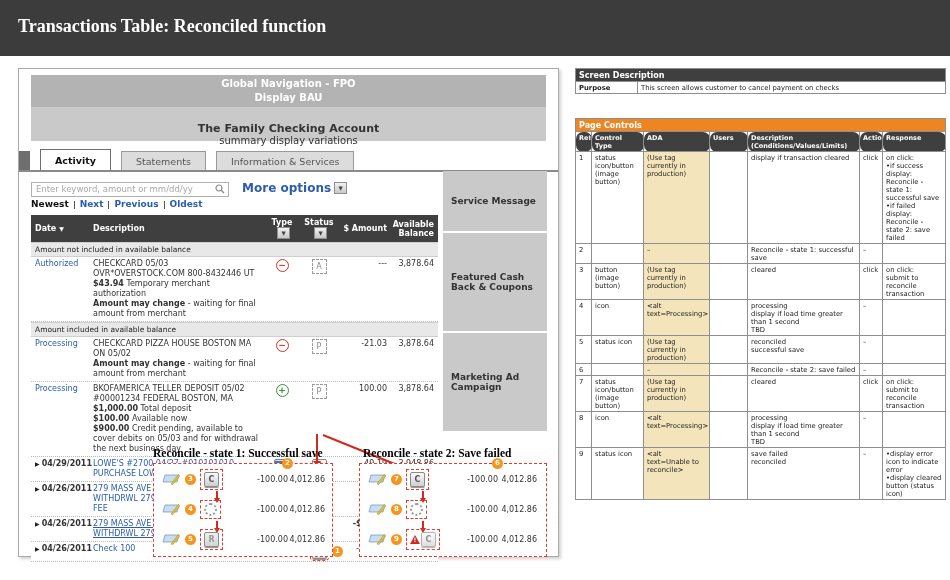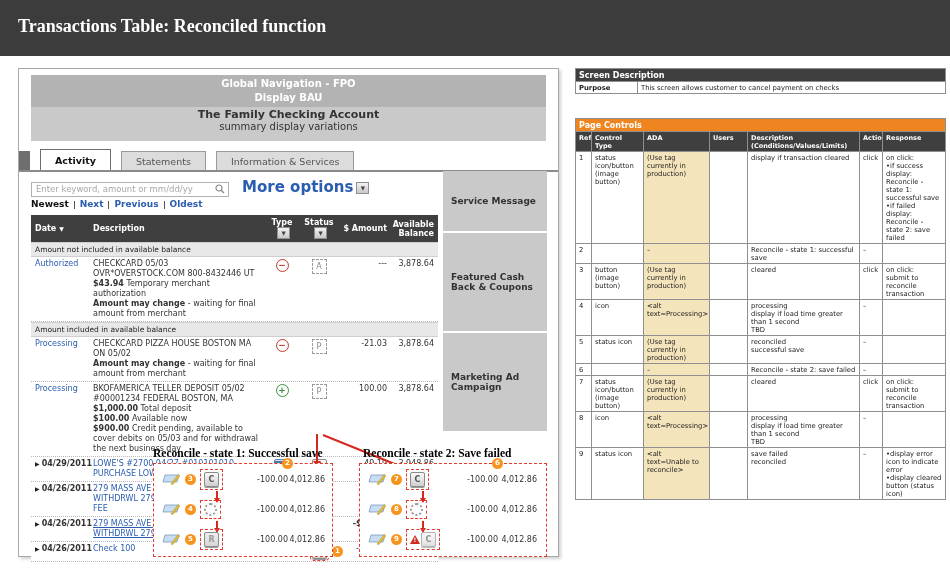--- a/index.html
+++ b/index.html
@@ -7,34 +7,34 @@
        font-family:"DejaVu Sans","Liberation Sans",sans-serif;color:#333;}
   .titlebar{position:absolute;left:0;top:0;width:950px;height:56px;background:#3c3c3c;}
   .titlebar .t{font-family:"Liberation Serif",serif;font-weight:bold;font-size:18px;color:#fff;
                position:absolute;left:18px;top:16px;}
   
   .mockup{position:absolute;left:18px;top:68px;width:539px;height:487px;background:#fff;
           border:1px solid #a9a9a9;box-shadow:2px 2px 3px rgba(0,0,0,.18);}
   .gnav{position:absolute;left:12px;top:6px;width:515px;height:38px;background:#b3b3b3;
         color:#fff;font-weight:bold;font-size:10px;text-align:center;line-height:1.4;padding-top:2px;box-sizing:border-box;}
   .acct{position:absolute;left:12px;top:38px;width:515px;height:34px;background:#c9c9c9;
-        text-align:center;color:#333;font-size:10px;padding-top:1px;box-sizing:border-box;}
+        text-align:center;color:#333;font-size:10px;padding-top:15px;box-sizing:border-box;}
   .acct .a1{font-weight:bold;font-size:11px;}
   .tabbar{position:absolute;left:0px;top:80px;width:539px;height:21px;border-bottom:2px solid #8a8a8a;}
   .tablead{display:inline-block;width:11px;height:19px;background:#6e6e6e;vertical-align:bottom;}
   .tab{display:inline-block;height:19px;line-height:19px;padding:0 14px;font-size:9.5px;vertical-align:bottom;
        border:1px solid #9a9a9a;border-bottom:none;margin-left:10px;box-sizing:border-box;}
   .tab.active{background:#fff;border-color:#6e6e6e;font-weight:bold;color:#111;height:21px;line-height:21px;position:relative;z-index:2;}
   .tab.inactive{background:#dcdcdc;color:#555;}
   .searchrow{position:absolute;left:12px;top:108px;width:420px;height:18px;}
   .searchbox{width:198px;height:15px;border:1px solid #b0b0b0;font-size:8.5px;color:#555;padding:0 16px 0 4px;
              font-family:"DejaVu Sans",sans-serif;box-sizing:border-box;}
   .searchbox::placeholder{color:#a8a8a8;}
   .mag{position:absolute;left:184px;top:2px;}
-  .moreopt{font-size:15px;color:#2a5db0;font-weight:bold;margin-left:8px;text-decoration:none;}
+  .moreopt{font-size:12px;color:#2a5db0;font-weight:bold;margin-left:8px;text-decoration:none;}
   .ddbtn{display:inline-block;width:11px;height:10px;background:linear-gradient(#f2f2f2,#c9c9c9);
          border:1px solid #8f8f8f;font-size:5.5px;color:#444;text-align:center;line-height:10px;vertical-align:middle;margin-left:3px;}
   .linksrow{position:absolute;left:12px;top:130px;width:407px;font-size:9px;font-weight:bold;}
   .linksrow a{color:#2a5db0;text-decoration:none;cursor:pointer;}
   .linksrow .first{color:#111;}
   .lsep{display:inline-block;width:0;border-left:1px solid #555;height:8px;margin:0 5px;vertical-align:middle;}
   .viewlinks{position:absolute;right:0px;top:17px;font-weight:normal;}
   .viewlinks a{font-weight:normal;}
   .hl{background:#f7e48c;padding:0 2px;}
   
@@ -95,21 +95,21 @@
   .sarrow{position:absolute;width:2px;background:#d6281e;}
   .sarrow::after{content:"";position:absolute;left:-2.5px;bottom:-4px;border-left:3.5px solid transparent;
                  border-right:3.5px solid transparent;border-top:5px solid #d6281e;}
   
   .specwrap{position:absolute;left:575px;top:68px;width:370px;}
   table.spec{border-collapse:collapse;width:370px;table-layout:fixed;font-size:6.8px;color:#222;}
   table.spec td,table.spec th{border:1px solid #8f8f8f;padding:1.5px 3px;vertical-align:top;text-align:left;
                               white-space:pre-line;overflow:hidden;}
   .spechead{background:#3f3f3f;color:#fff;font-weight:bold;font-size:8px;}
   .orangehead{background:#ef8520;color:#fff;font-weight:bold;font-size:8px;border:1px solid #ef8520;}
-  .colhead{background:#3f3f3f;color:#fff;font-weight:bold;font-size:6.5px;}
+  .colhead{background:#3f3f3f;color:#fff;font-weight:bold;font-size:6.5px;border-radius:7px;}
   .lbl{font-weight:bold;}
   .ada{background:#f4e4bb;}
   .ctr{text-align:center;}
   .pcwrap{margin-top:24px;}
 </style>
 </head>
 <body>
 
 <div class="titlebar">
   <span class="t">Transactions Table: Reconciled function</span>

